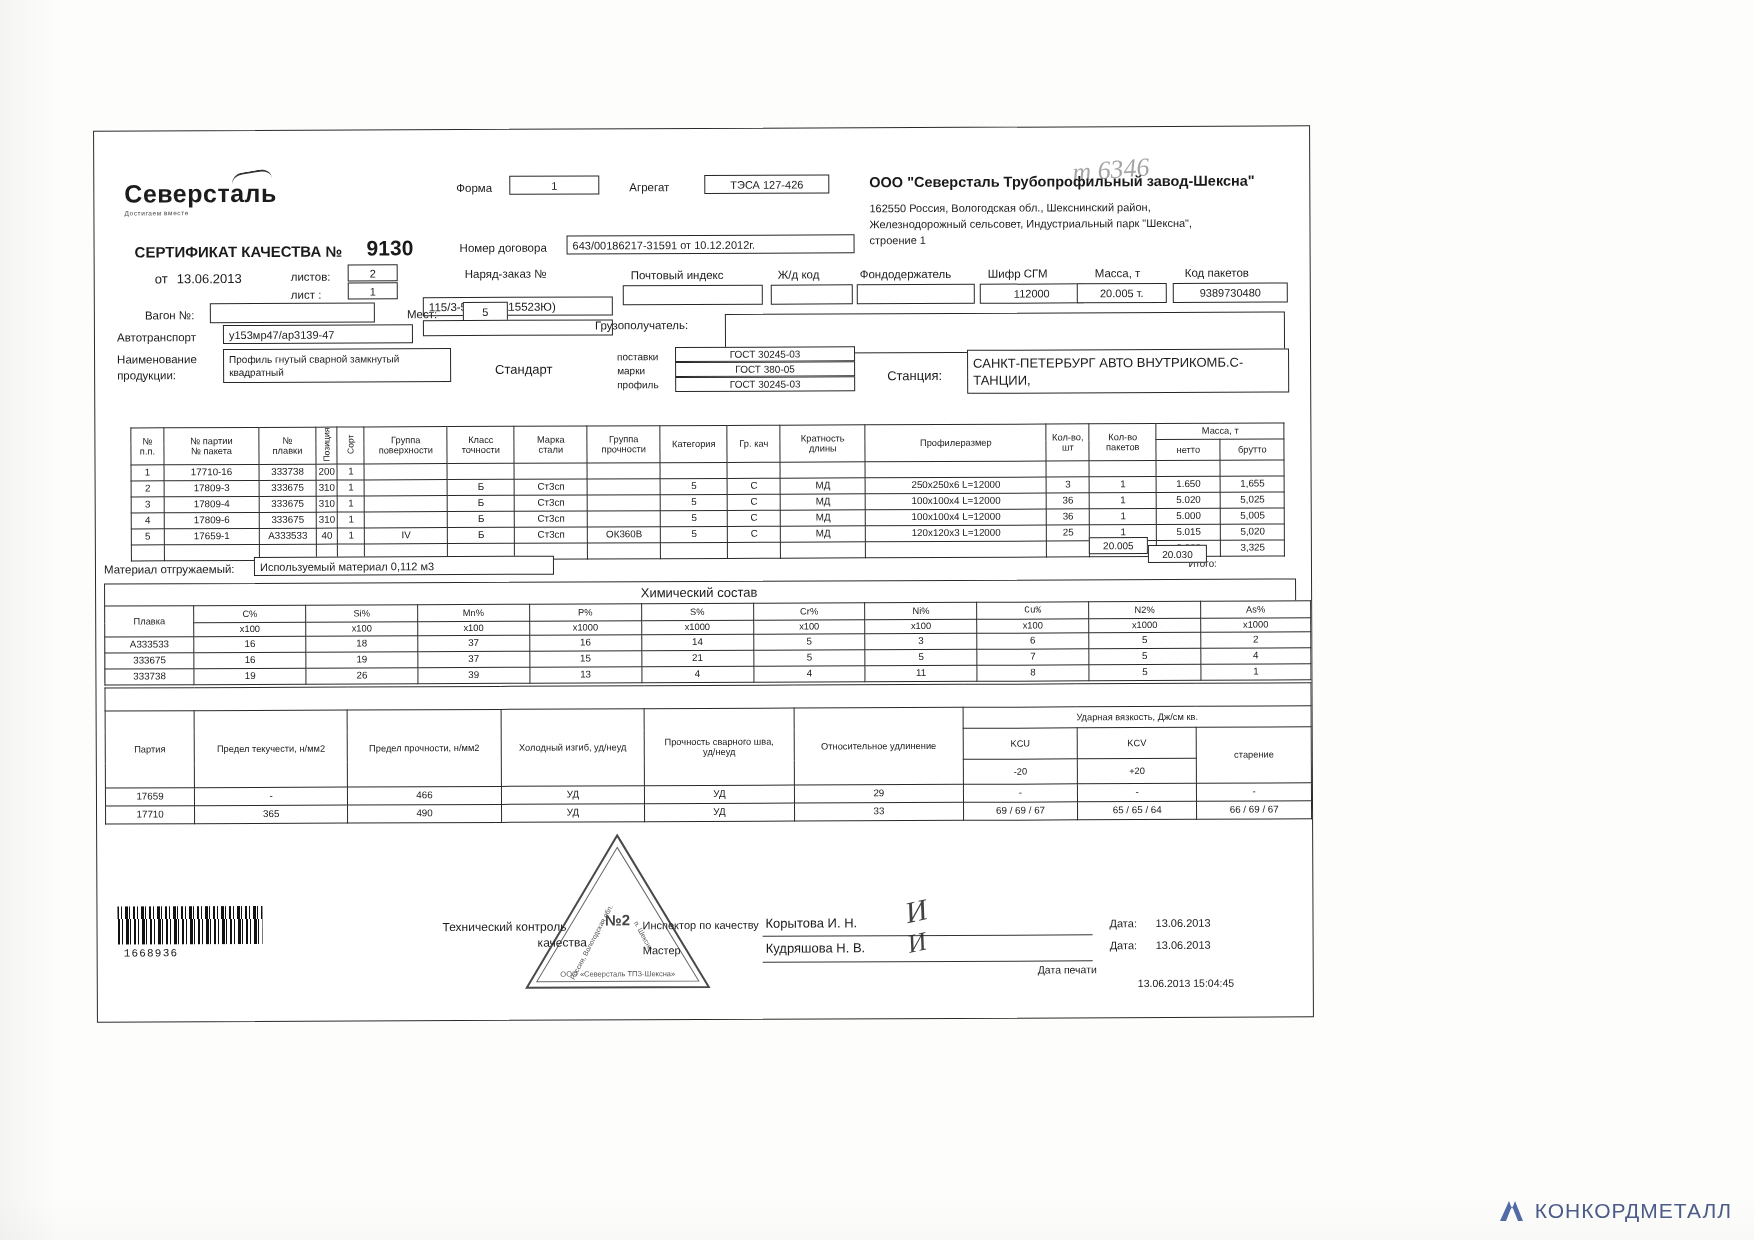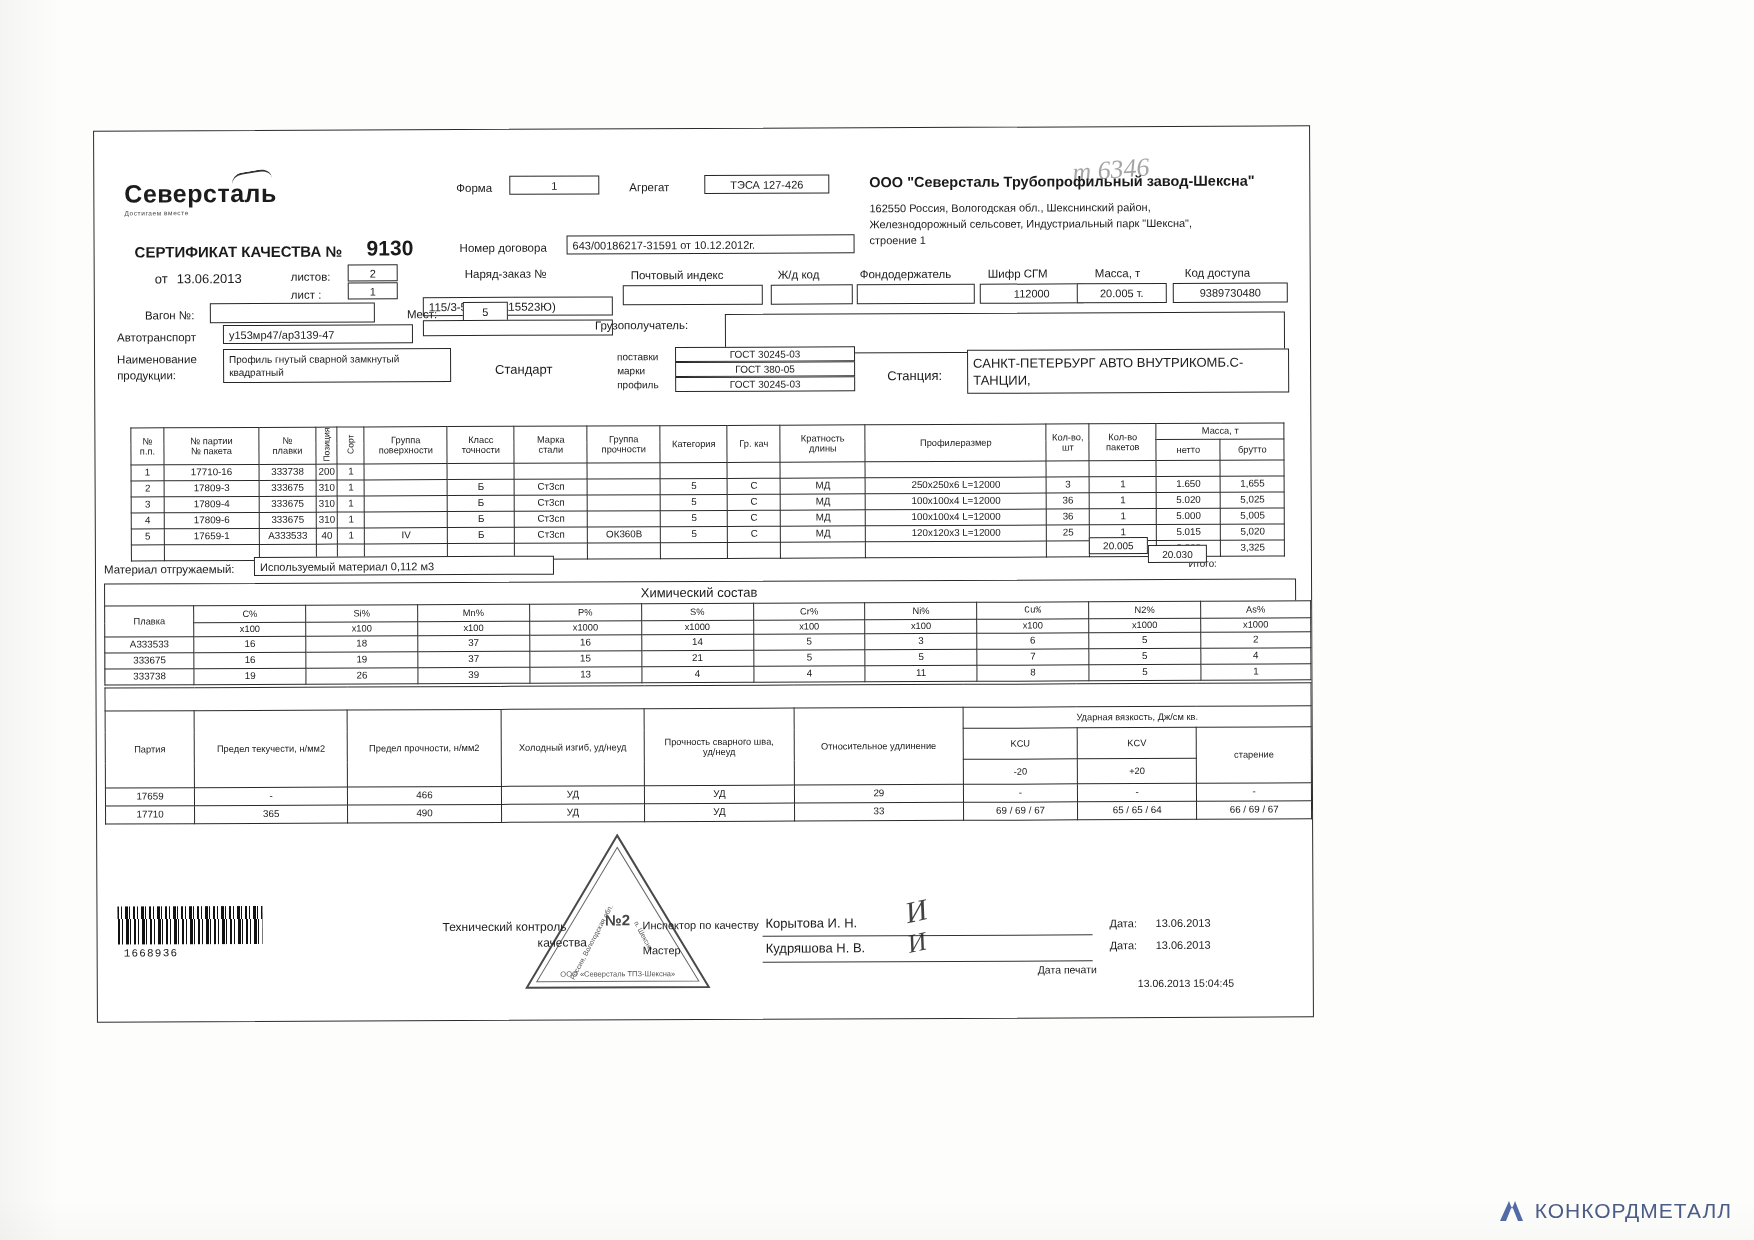--- a/index.html
+++ b/index.html
@@ -252,21 +252,21 @@
 
       <div class="abs lbl" style="left:765px; top:140px;">Фондодержатель</div>
       <div class="abs box" style="left:762px; top:156px; width:118px; height:20px;"></div>
 
       <div class="abs lbl" style="left:893px; top:140px;">Шифр СГМ</div>
       <div class="abs box center" style="left:885px; top:156px; width:104px; height:20px;">112000</div>
 
       <div class="abs lbl" style="left:1000px; top:140px;">Масса, т</div>
       <div class="abs box center" style="left:982px; top:156px; width:90px; height:20px;">20.005 т.</div>
 
-      <div class="abs lbl" style="left:1090px; top:140px;">Код доступа</div>
+      <div class="abs lbl" style="left:1090px; top:140px;">Код пакетов</div>
       <div class="abs box center" style="left:1078px; top:156px; width:115px; height:20px;">9389730480</div>
 
       <div class="abs lbl" style="left:50px; top:178px;">Вагон №:</div>
       <div class="abs box" style="left:115px; top:172px; width:165px; height:20px;"></div>
 
       <div class="abs lbl" style="left:312px; top:178px;">Мест:</div>
       <div class="abs box center" style="left:368px; top:172px; width:45px; height:20px;">5</div>
       <div class="abs box" style="left:328px; top:190px; width:190px; height:16px;"></div>
 
       <div class="abs lbl" style="left:500px; top:190px;">Грузополучатель:</div>

